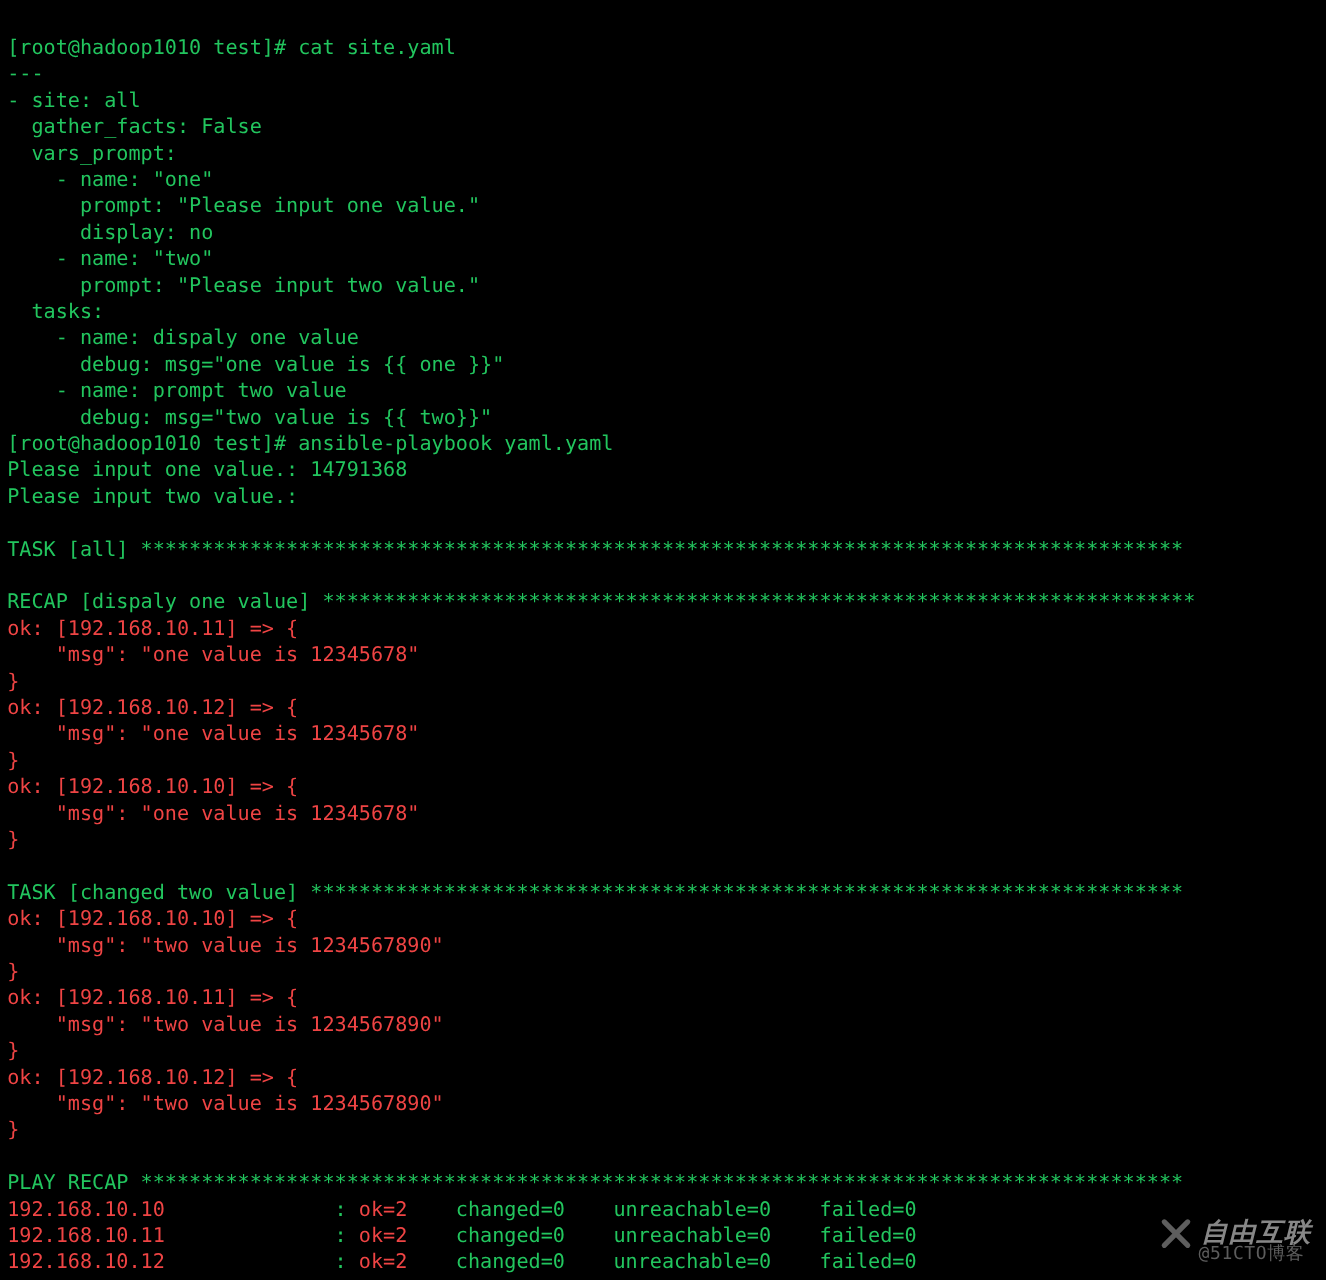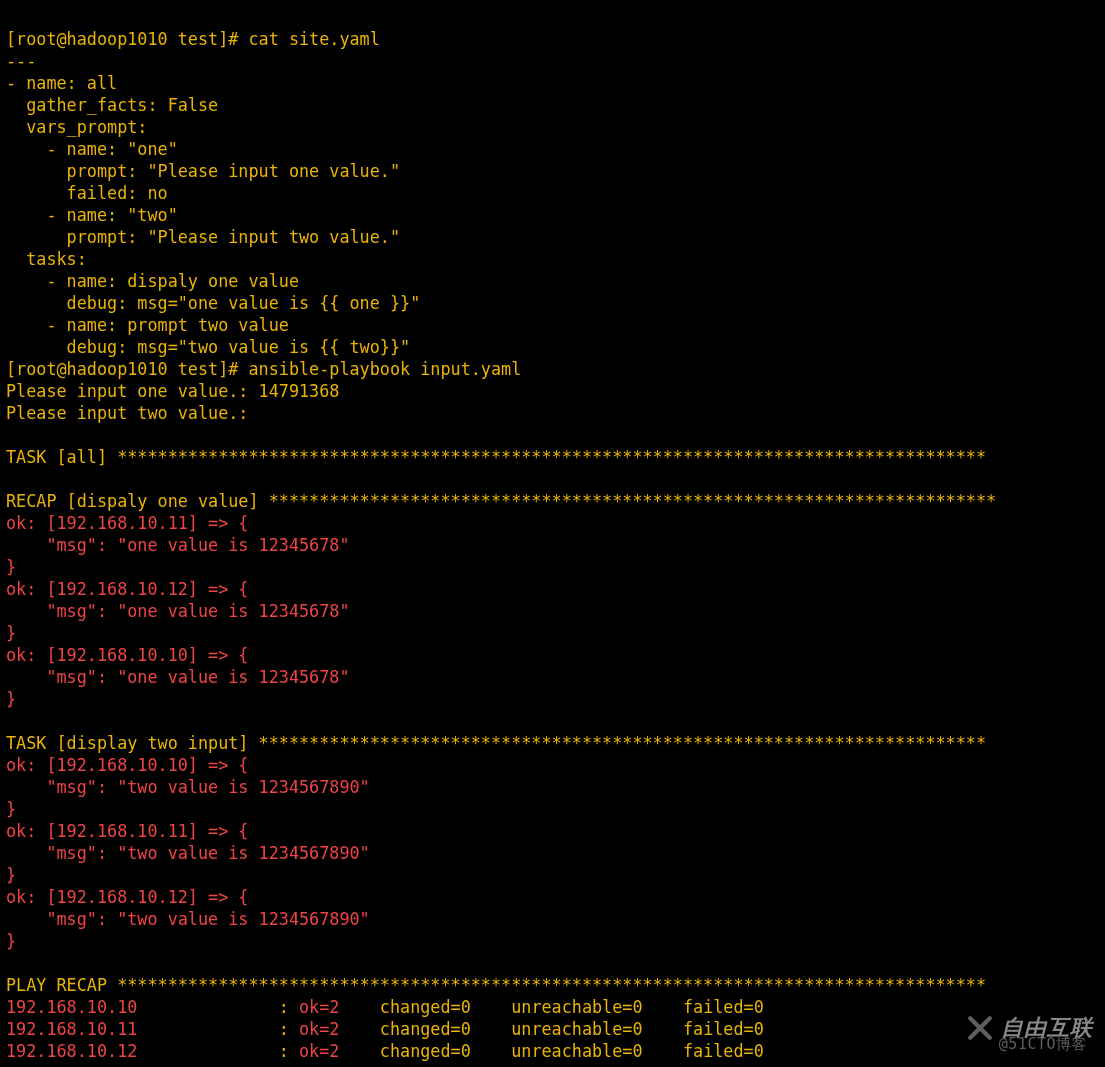--- a/index.html
+++ b/index.html
@@ -12,21 +12,21 @@
     line-height: 22px;
     width: 1105px;
     height: 1067px;
     overflow: hidden;
   }
   .terminal {
     padding: 6px 6px;
     white-space: pre;
     position: relative;
   }
-  .white { color: #eab308; }
+  .white { color: #22c55e; }
   .green { color: #ef4444; }
   .watermark {
     position: absolute;
     right: 12px;
     bottom: 26px;
     color: #cfcfcf;
     font-style: italic;
     font-weight: bold;
     font-size: 22px;
     letter-spacing: 1px;
@@ -45,51 +45,51 @@
     opacity: 0.6;
     letter-spacing: 0.5px;
   }
 </style>
 </head>
 <body>
 
 <div class="terminal">
 <span class="white">[root@hadoop1010 test]# </span><span class="white">cat site.yaml</span>
 <span class="white">---</span>
-<span class="white">- name: all</span>
+<span class="white">- site: all</span>
 <span class="white">  gather_facts: False</span>
 <span class="white">  vars_prompt:</span>
 <span class="white">    - name: "one"</span>
 <span class="white">      prompt: "Please input one value."</span>
-<span class="white">      failed: no</span>
+<span class="white">      display: no</span>
 <span class="white">    - name: "two"</span>
 <span class="white">      prompt: "Please input two value."</span>
 <span class="white">  tasks:</span>
 <span class="white">    - name: dispaly one value</span>
 <span class="white">      debug: msg="one value is {{ one }}"</span>
 <span class="white">    - name: prompt two value</span>
 <span class="white">      debug: msg="two value is {{ two}}"</span>
-<span class="white">[root@hadoop1010 test]# </span><span class="white">ansible-playbook input.yaml</span>
+<span class="white">[root@hadoop1010 test]# </span><span class="white">ansible-playbook yaml.yaml</span>
 <span class="white">Please input one value.: 14791368</span>
 <span class="white">Please input two value.: </span>
 <span></span>
 <span class="white">TASK [all] **************************************************************************************</span>
 <span></span>
 <span class="white">RECAP [dispaly one value] ************************************************************************</span>
 <span class="green">ok: [192.168.10.11] =&gt; {</span>
 <span class="green">    "msg": "one value is 12345678"</span>
 <span class="green">}</span>
 <span class="green">ok: [192.168.10.12] =&gt; {</span>
 <span class="green">    "msg": "one value is 12345678"</span>
 <span class="green">}</span>
 <span class="green">ok: [192.168.10.10] =&gt; {</span>
 <span class="green">    "msg": "one value is 12345678"</span>
 <span class="green">}</span>
 <span></span>
-<span class="white">TASK [display two input] ************************************************************************</span>
+<span class="white">TASK [changed two value] ************************************************************************</span>
 <span class="green">ok: [192.168.10.10] =&gt; {</span>
 <span class="green">    "msg": "two value is 1234567890"</span>
 <span class="green">}</span>
 <span class="green">ok: [192.168.10.11] =&gt; {</span>
 <span class="green">    "msg": "two value is 1234567890"</span>
 <span class="green">}</span>
 <span class="green">ok: [192.168.10.12] =&gt; {</span>
 <span class="green">    "msg": "two value is 1234567890"</span>
 <span class="green">}</span>
 <span></span>

